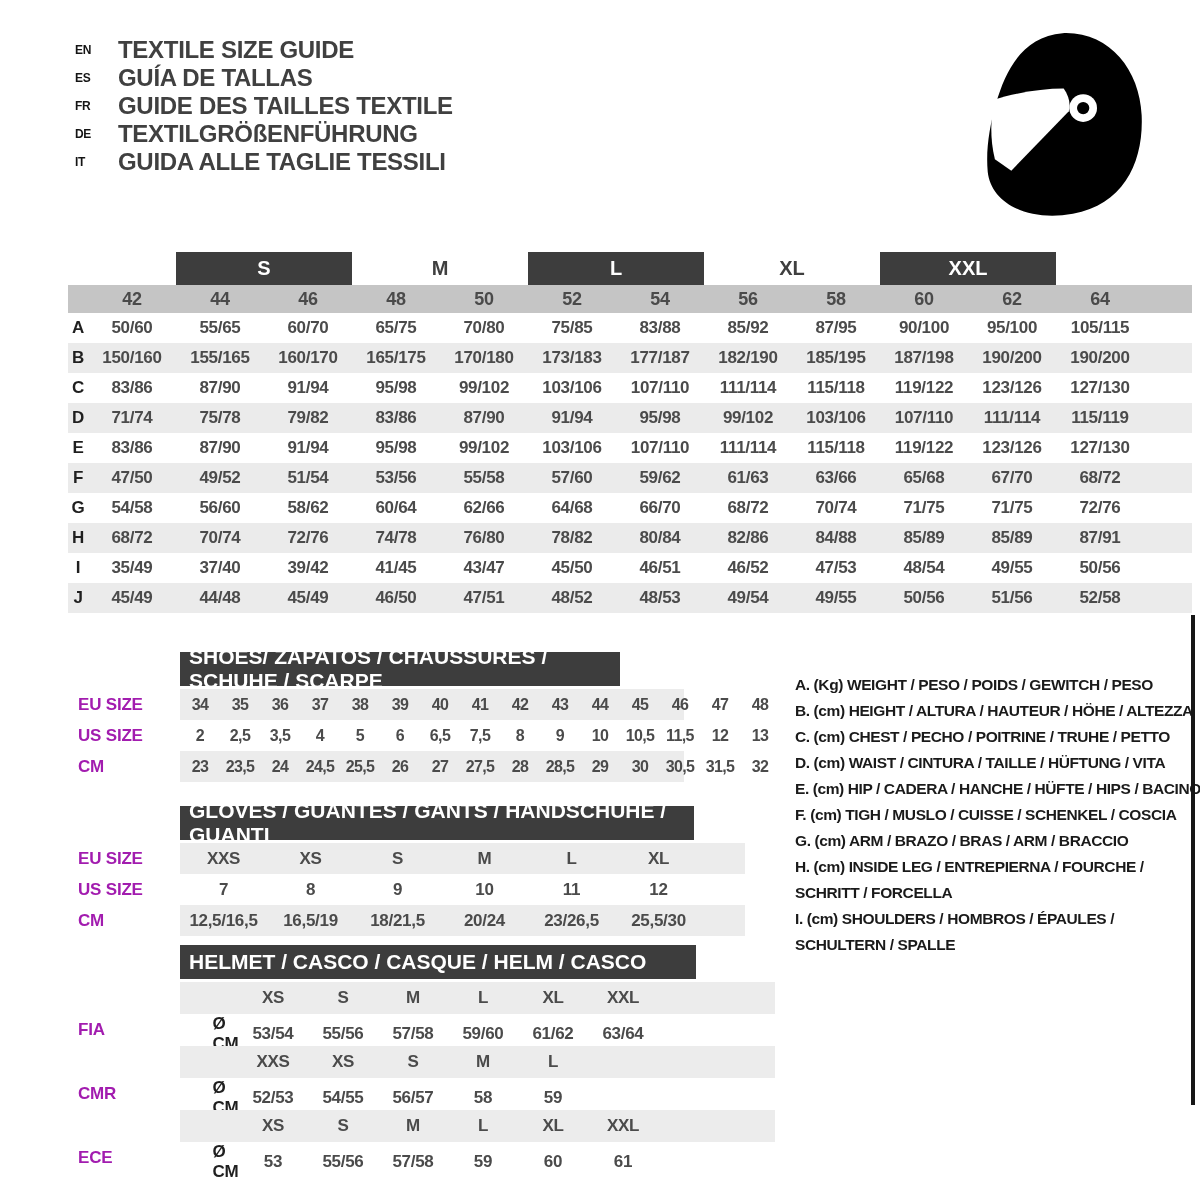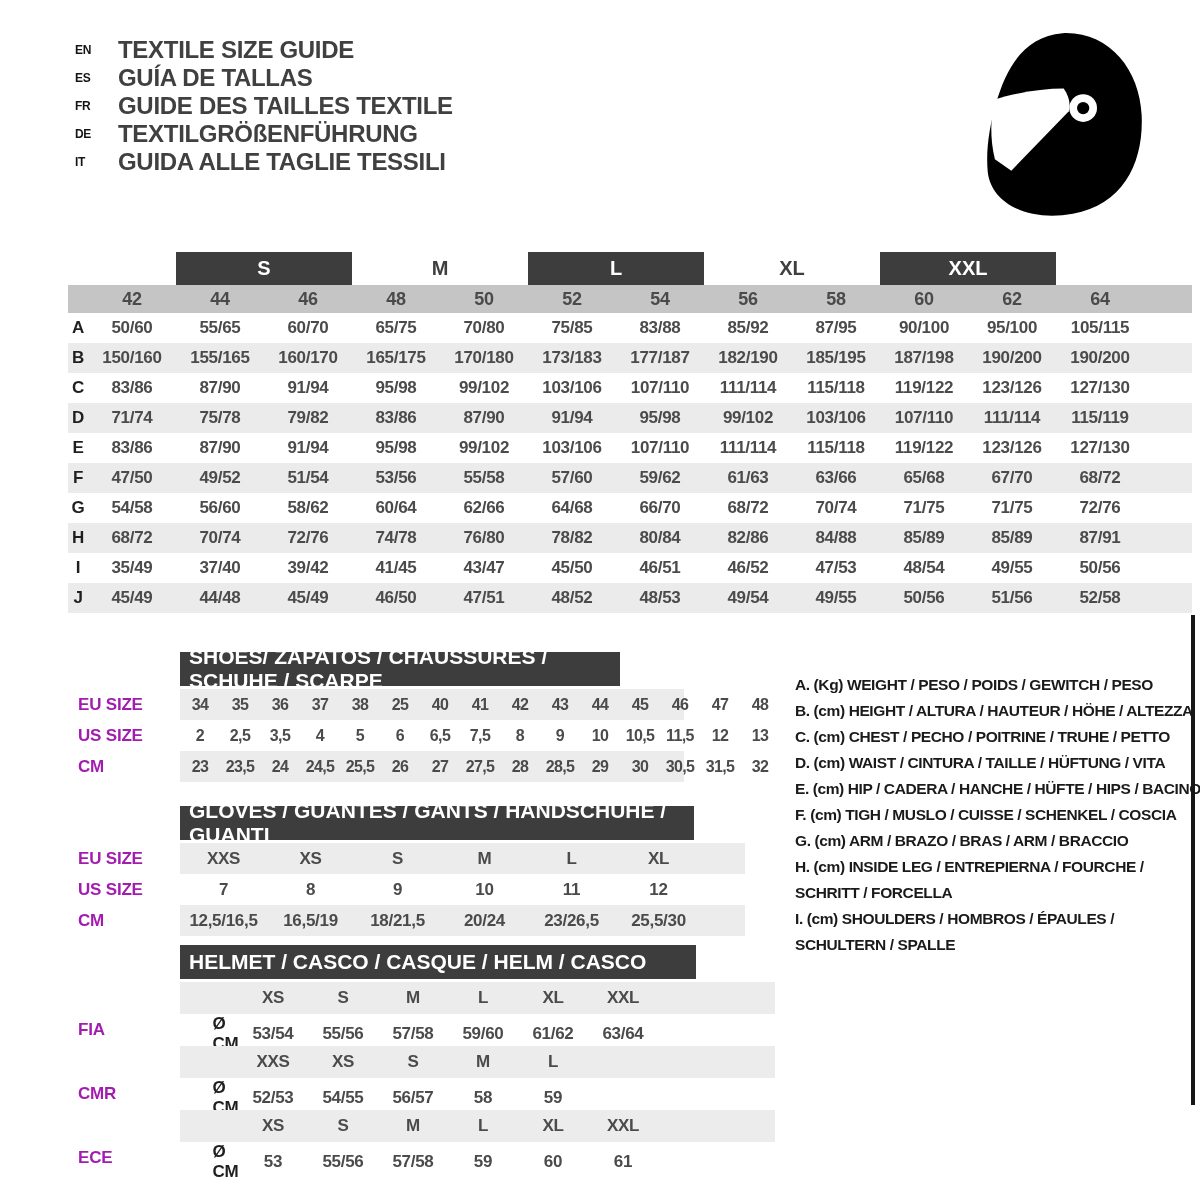--- a/index.html
+++ b/index.html
@@ -272,21 +272,21 @@
   <div class="sec-title">SHOES/ ZAPATOS / CHAUSSURES / SCHUHE / SCARPE</div>
   <div id="shoes-rows" class="sec-rows">
       <div class="srow">
         <div class="slabel">EU SIZE</div>
         <div class="sband shaded">
           <div class="scell">34</div>
           <div class="scell">35</div>
           <div class="scell">36</div>
           <div class="scell">37</div>
           <div class="scell">38</div>
-          <div class="scell">25</div>
+          <div class="scell">39</div>
           <div class="scell">40</div>
           <div class="scell">41</div>
           <div class="scell">42</div>
           <div class="scell">43</div>
           <div class="scell">44</div>
           <div class="scell">45</div>
           <div class="scell">46</div>
           <div class="scell">47</div>
           <div class="scell">48</div>
         </div>

